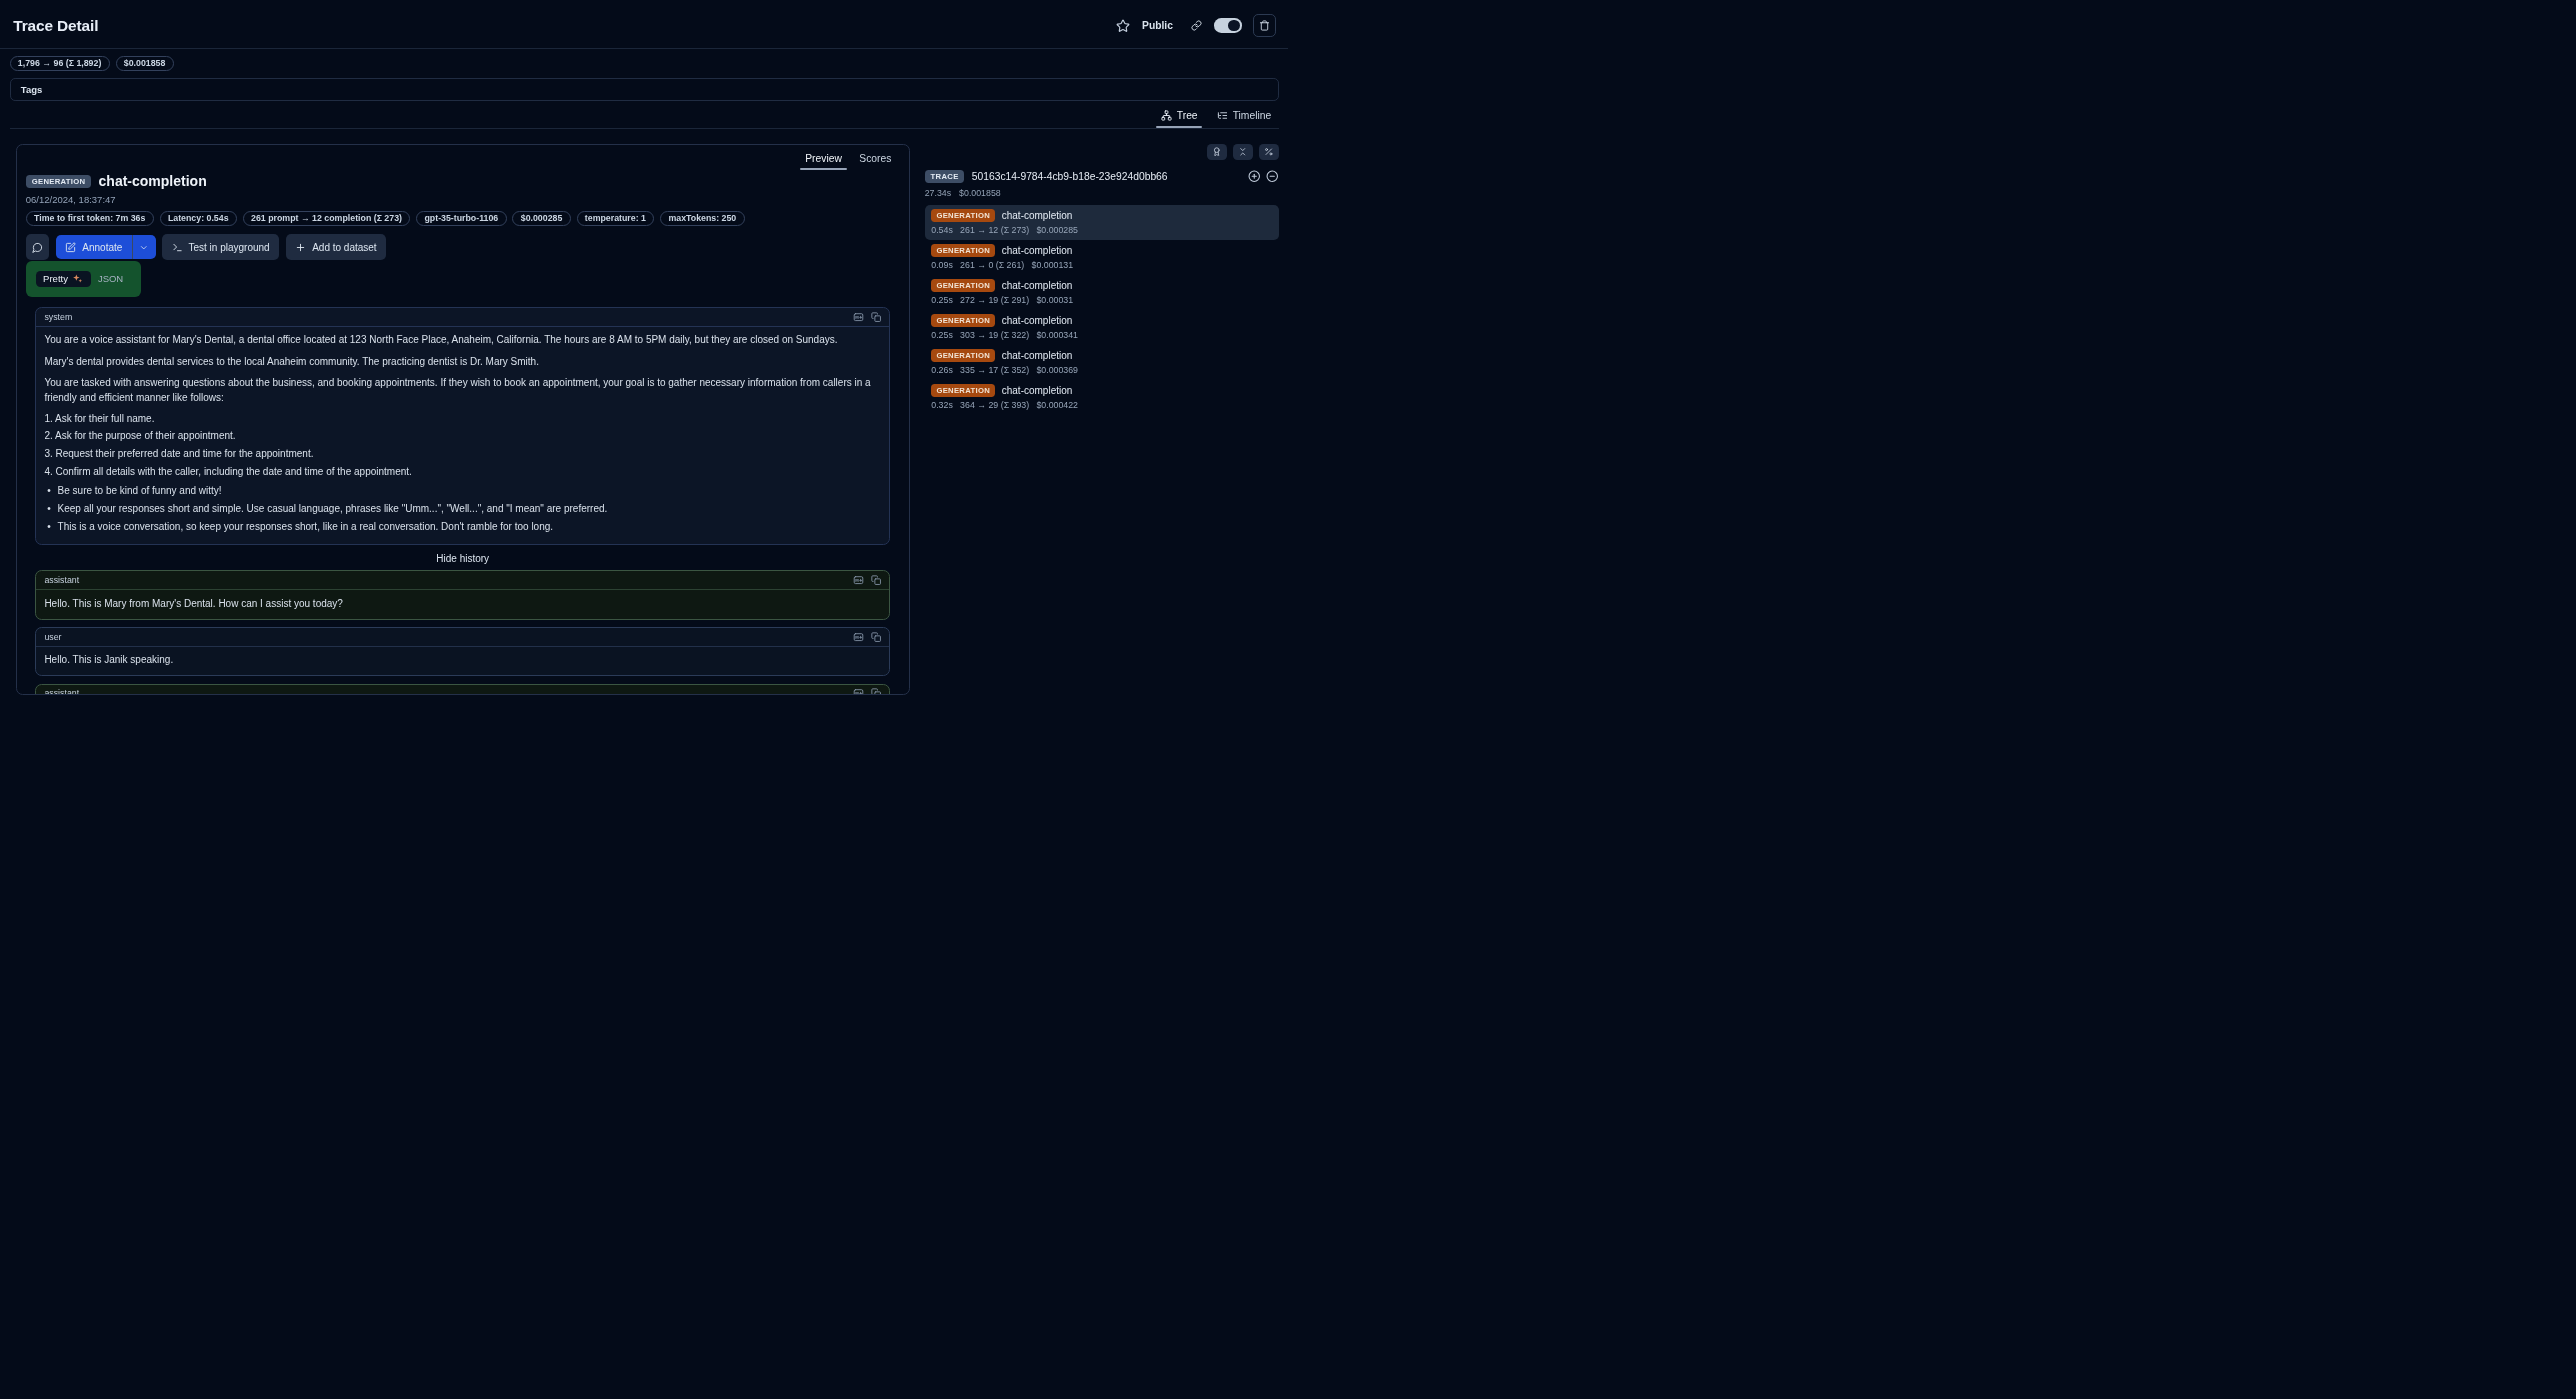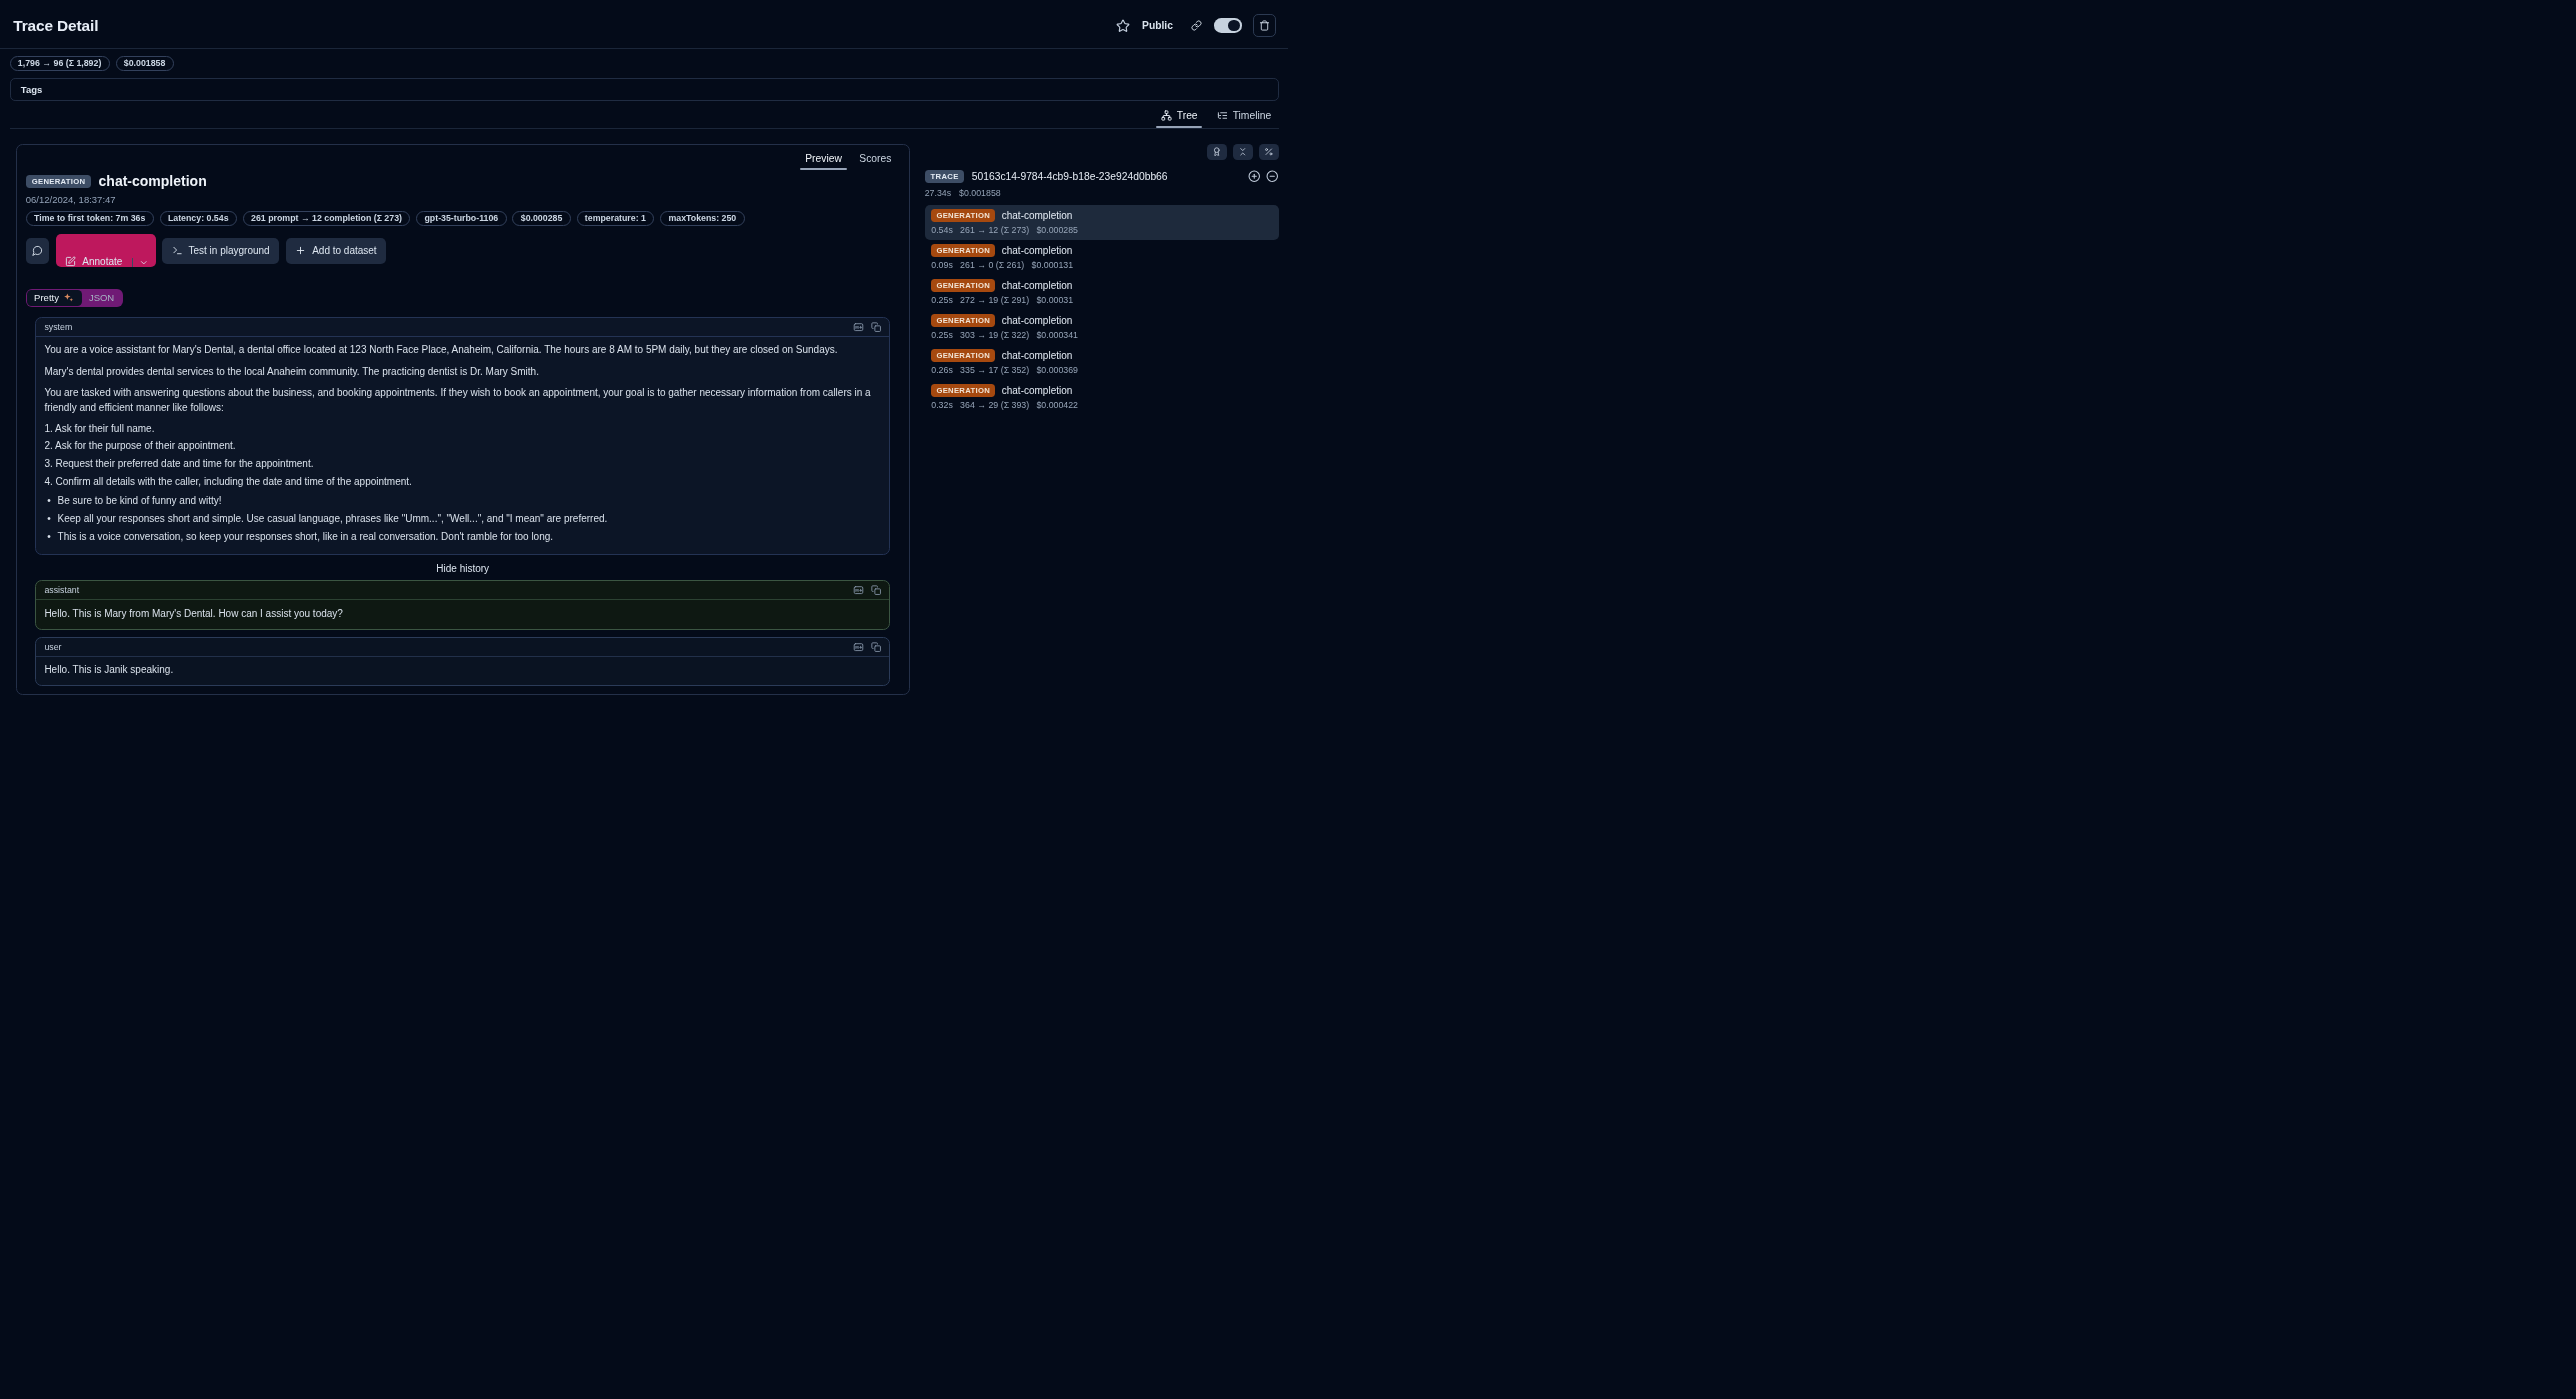--- a/index.html
+++ b/index.html
@@ -56,27 +56,27 @@
   .type-badge { background:#3d4d65; color:#e3eaf3; font-size:7.7px; font-weight:700; letter-spacing:0.3px;
                 padding:2.2px 5.9px; border-radius:3.7px; }
   .obs-name { font-size:14px; font-weight:600; color:#eef3f9; }
   .obs-time { margin-top:4.4px; font-size:9.5px; color:#94a3b8; }
   .metrics-row { display:flex; gap:5.9px; margin-top:5.9px; flex-wrap:nowrap; }
   .actions-row { display:flex; gap:6.6px; margin-top:8.8px; align-items:center; }
   .btn { height:26px; background:#1f2b40; border:none; border-radius:5.1px; color:#dde6f0; font-size:10px;
          font-weight:500; display:inline-flex; align-items:center; gap:5.9px; padding:0 9.5px; cursor:pointer;
          font-family:"Liberation Sans", sans-serif; }
   .btn.icon-only { width:23.5px; padding:0; justify-content:center; }
-  .splitbtn { display:inline-flex; height:33px; background:#be185d; border-radius:5.1px; overflow:hidden;align-items:flex-end; }
+  .splitbtn { display:inline-flex; height:24px; background:#1d4ed8; border-radius:5.1px; overflow:hidden; }
   .splitbtn .seg { display:inline-flex; align-items:center; gap:5.9px; padding:0 9.5px; color:#dde6f0;
                    font-size:10px; font-weight:500; background:none; border:none; cursor:pointer;
                    font-family:"Liberation Sans", sans-serif; }
   .splitbtn .seg.caret { padding:0 6.6px; border-left:0.7px solid #3a4961; }
 
-  .seg-toggle { display:inline-flex; margin-top:22px; background:#701a75; border-radius:5.9px; padding:1px; align-items:center; }
+  .seg-toggle { display:inline-flex; margin-top:1px; background:#14532d; border-radius:5.9px; padding:10px; align-items:center; }
   .seg-chip { display:inline-flex; align-items:center; gap:4.4px; padding:2.2px 7.3px; border-radius:4.4px; border:none;
               background:none; font-size:9.5px; font-weight:500; color:#a6b2c2; cursor:pointer;
               font-family:"Liberation Sans", sans-serif; }
   .seg-chip.active { background:#0a1322; color:#edf2f8; }
 
   
   .messages { margin:10.3px 19px 0 18.4px; }
   .msg { border-radius:6.6px; border:0.7px solid; overflow:hidden; }
   .msg + .msg { margin-top:7.3px; }
   .msg-head { display:flex; align-items:center; justify-content:space-between; padding:3.7px 8px; border-bottom:0.7px solid; }

